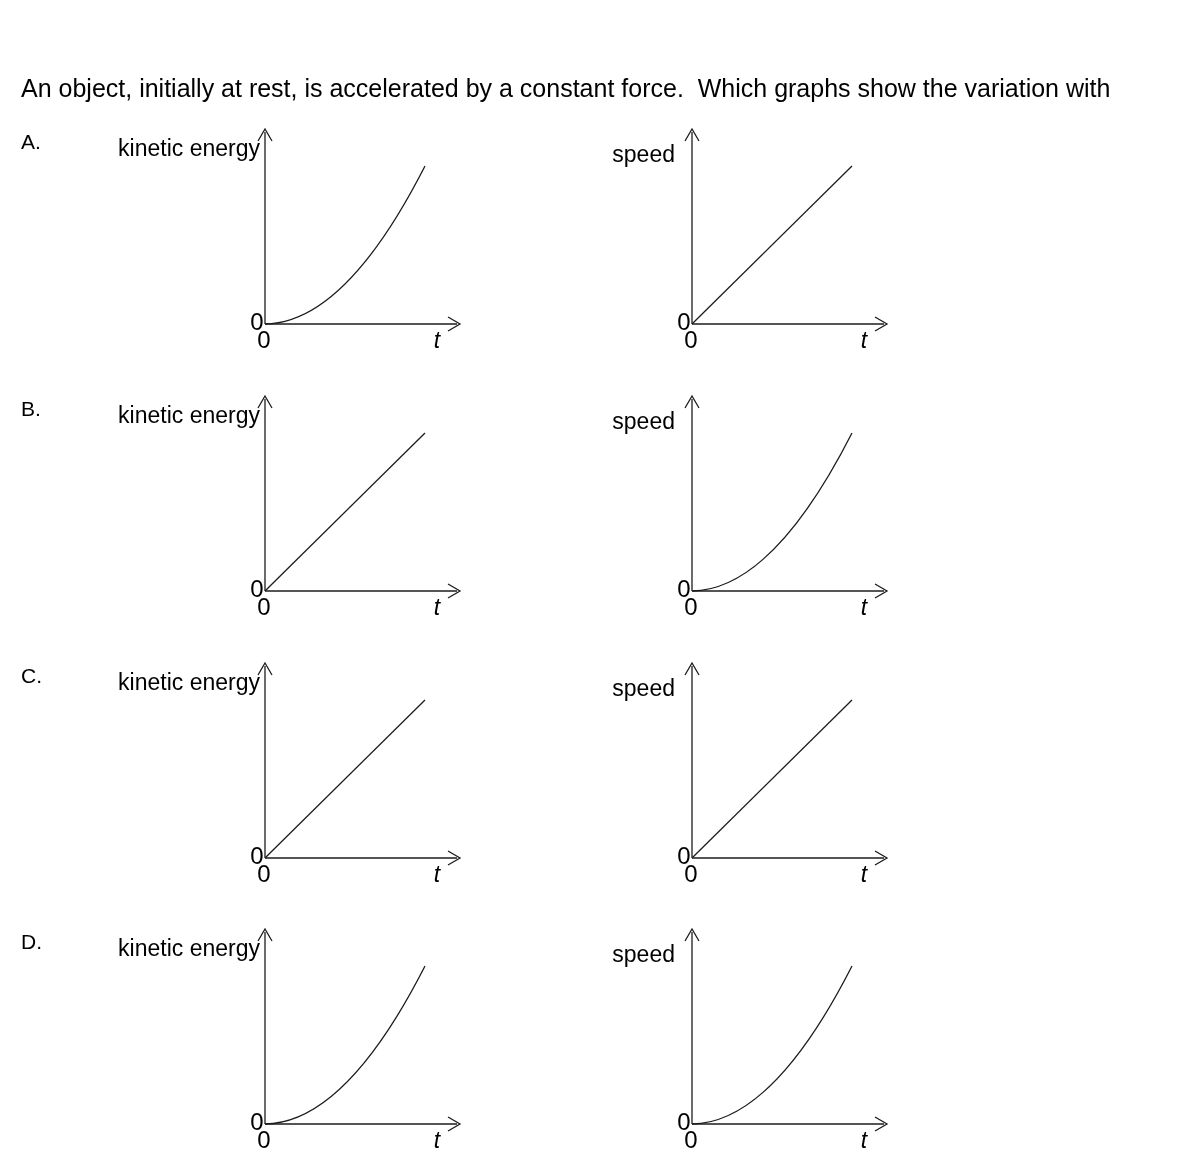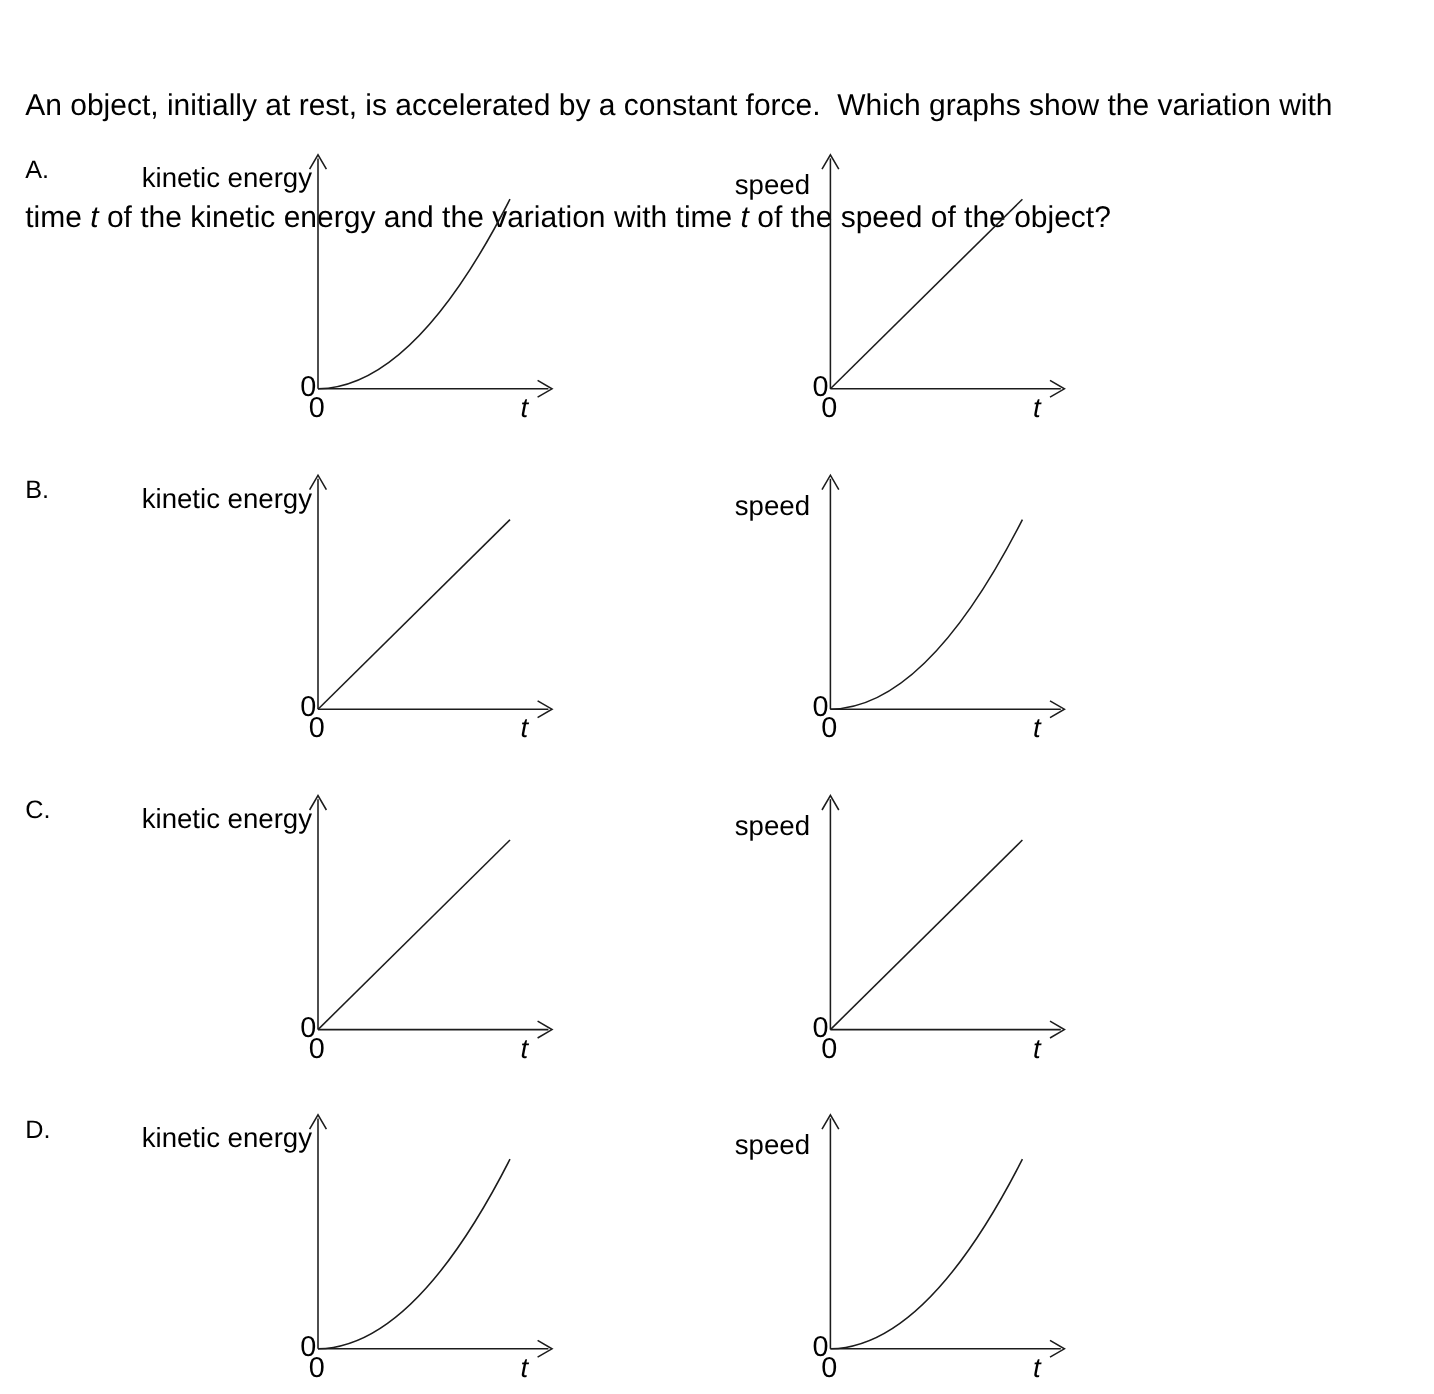--- a/index.html
+++ b/index.html
@@ -38,21 +38,20 @@
   }
   .ylabel { font-size: 23px; }
   .zero   { font-size: 24px; }
   .tlabel { font-size: 23px; font-style: italic; }
 </style>
 </head>
 <body>
 
 <div class="question">
   <div class="qline">An object, initially at rest, is accelerated by a constant force.  Which graphs show the variation with</div>
-  <div class="qline" id="qline2"><span>time </span><span class="it">t</span><span> of the kinetic energy and the variation with time </span><span class="it">t</span><span> of the speed of the object?</span></div>
 </div>
 
 <div id="rows">
     <div class="opt-letter" style="top: 130px;">A.</div>
     <div class="graph" style="left: 80px; top: 124px;">
       <svg width="385" height="232" viewBox="0 0 385 232">
         <line x1="185" y1="200" x2="185" y2="8" class="axis"></line>
         <polyline points="178,17 185,5 192,17" class="arrowhead"></polyline>
         <line x1="185" y1="200" x2="377" y2="200" class="axis"></line>
         <polyline points="368,193 380,200 368,207" class="arrowhead"></polyline>

